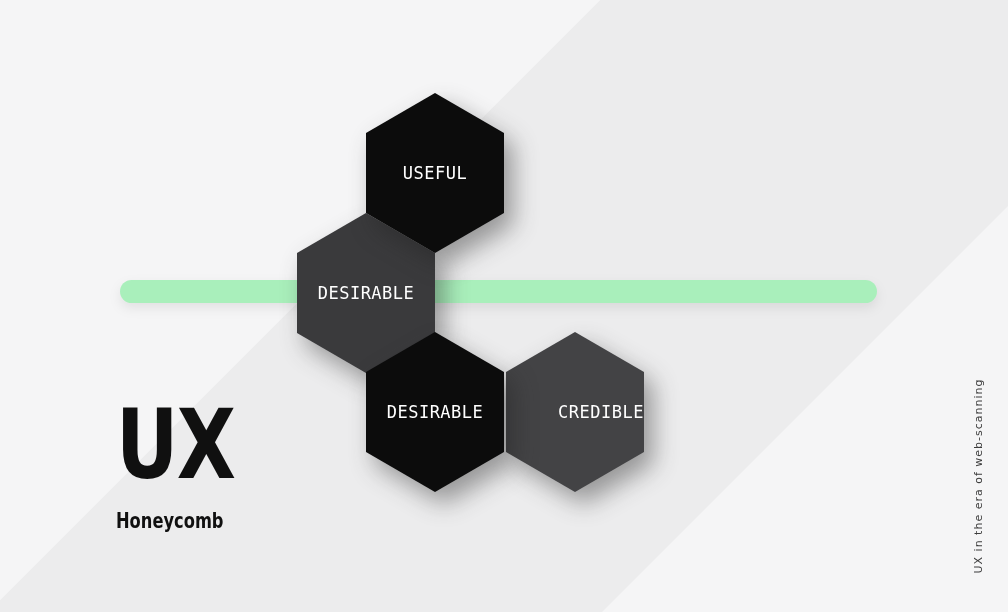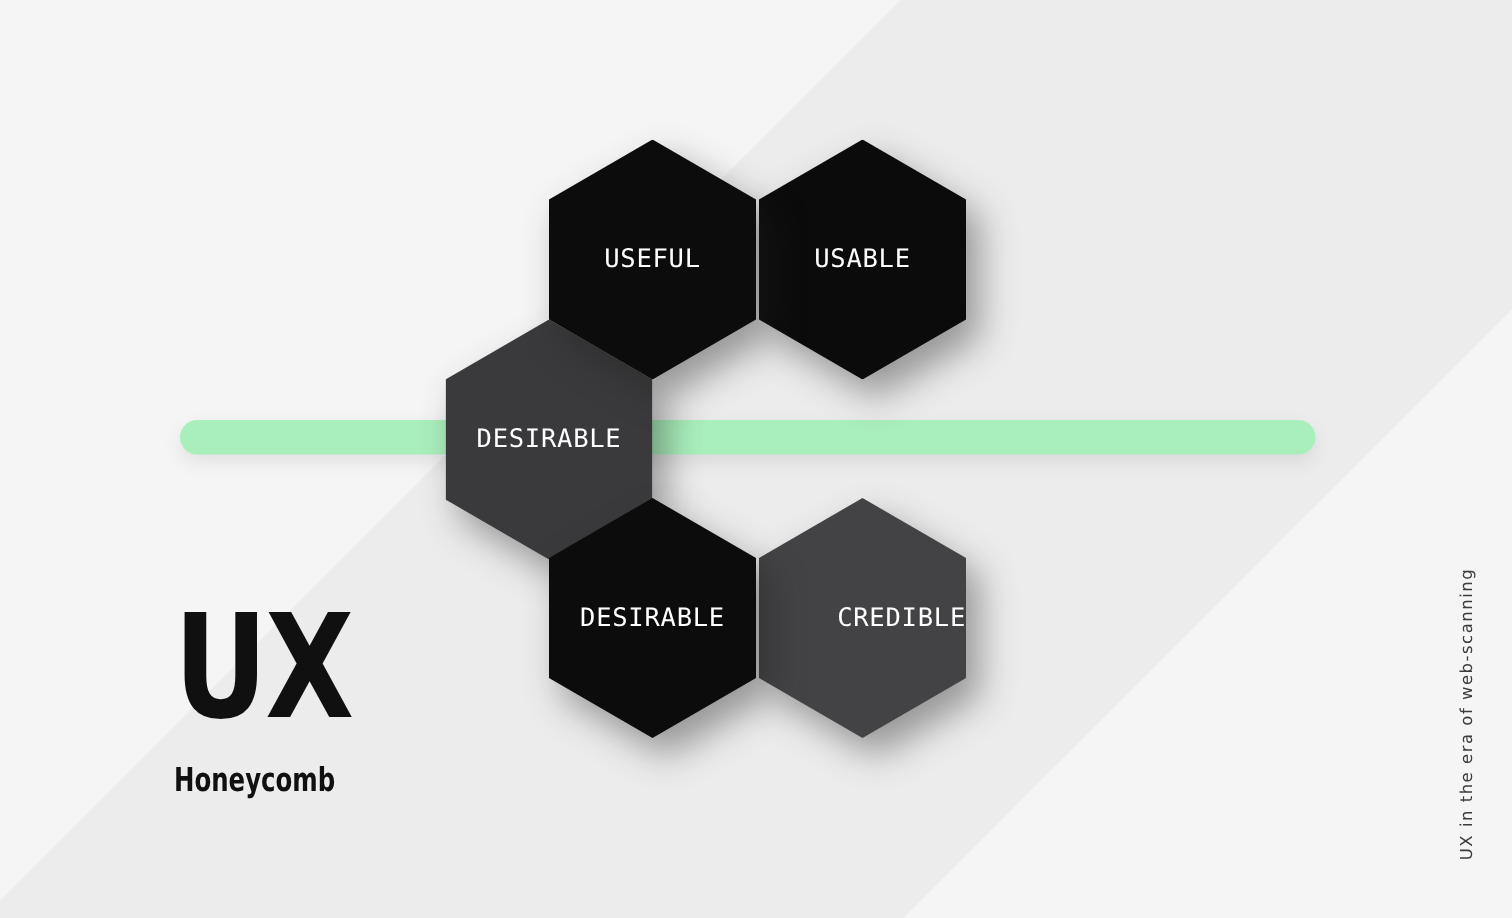--- a/index.html
+++ b/index.html
@@ -108,25 +108,20 @@
     </div>
   </div>
 
 
   <div class="hex-wrap hex-desirable">
     <div class="hex" style="background: rgb(58, 58, 60);">
       <span class="hex-label">DESIRABLE</span>
     </div>
   </div>
 
-  <div class="hex-wrap hex-usable">
-    <div class="hex" style="background: rgb(11, 11, 11);">
-      <span class="hex-label">USABLE</span>
-    </div>
-  </div>
 
   <div class="hex-wrap hex-useful">
     <div class="hex" style="background: rgb(12, 12, 12);">
       <span class="hex-label">USEFUL</span>
     </div>
   </div>
 
   <div class="hex-wrap hex-accessible">
     <div class="hex" style="background: rgb(12, 12, 12);">
       <span class="hex-label">DESIRABLE</span>

